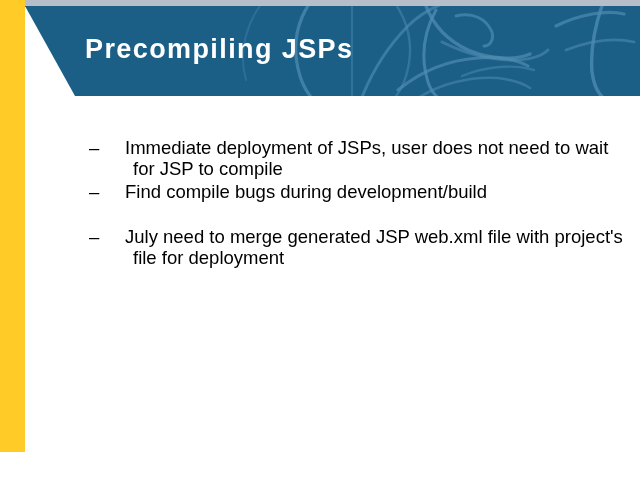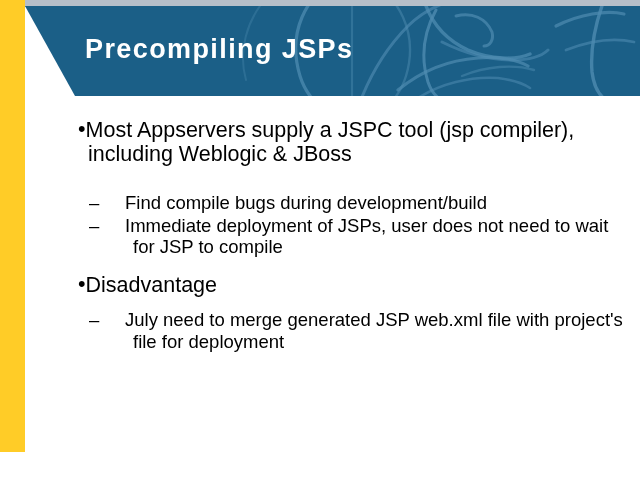--- a/index.html
+++ b/index.html
@@ -159,34 +159,32 @@
         <path d="M360 96 C370 70 386 42 408 20 C420 8 432 2 442 -2" stroke-width="3" opacity="0.65"></path>
         <path d="M352 118 C352 80 352 40 352 -30" stroke-width="2.2" opacity="0.45"></path>
         <path d="M268 -10 C246 14 238 46 246 74" stroke-width="2" opacity="0.35"></path>
       </g>
     </svg>
     <div class="header-title">Precompiling JSPs</div>
   </div>
 
   <div class="content">
 
-    <p class="lvl1"><span class="dot">•</span><span>Most Appservers supply a JSPC tool (jsp compiler), including Weblogic &amp; JBoss</span></p>
 
     <div class="gap-a"></div>
 
 
     <div class="gap-c"></div>
 
+    <p class="lvl2"><span class="dash">–</span><span>Immediate deployment of JSPs, user does not need to wait for JSP to compile</span></p>
+
     <p class="lvl2"><span class="dash">–</span><span>Find compile bugs during development/build</span></p>
-
-    <p class="lvl2"><span class="dash">–</span><span>Immediate deployment of JSPs, user does not need to wait for JSP to compile</span></p>
 
     <div class="gap-b"></div>
 
-    <p class="lvl1 tight"><span class="dot">•</span><span>Disadvantage</span></p>
 
     <div class="gap-c"></div>
 
     <p class="lvl2"><span class="dash">–</span><span>July need to merge generated JSP web.xml file with project's file for deployment</span></p>
 
   </div>
 
   <div class="footer"><span class="num">8</span><span class="sep">|</span><span>JavaOne 2003</span><span class="sep">|</span><span>Session # 1870</span></div>
 
 </div>

